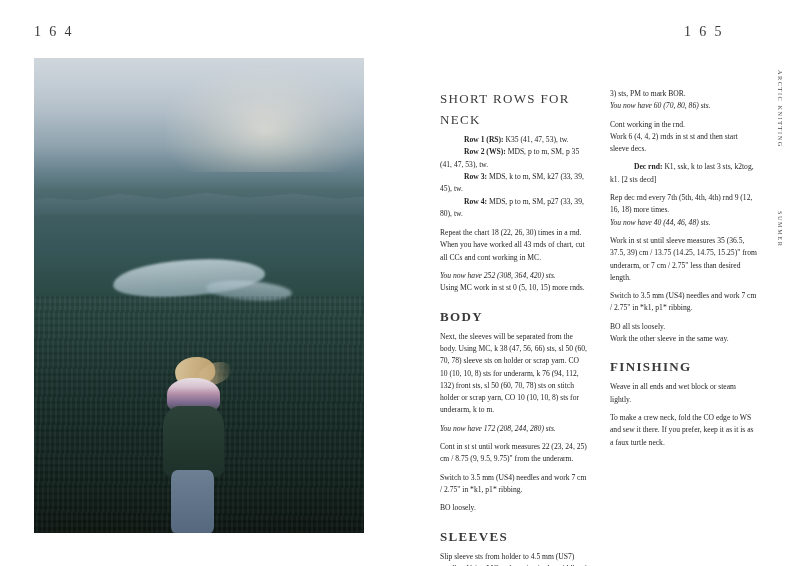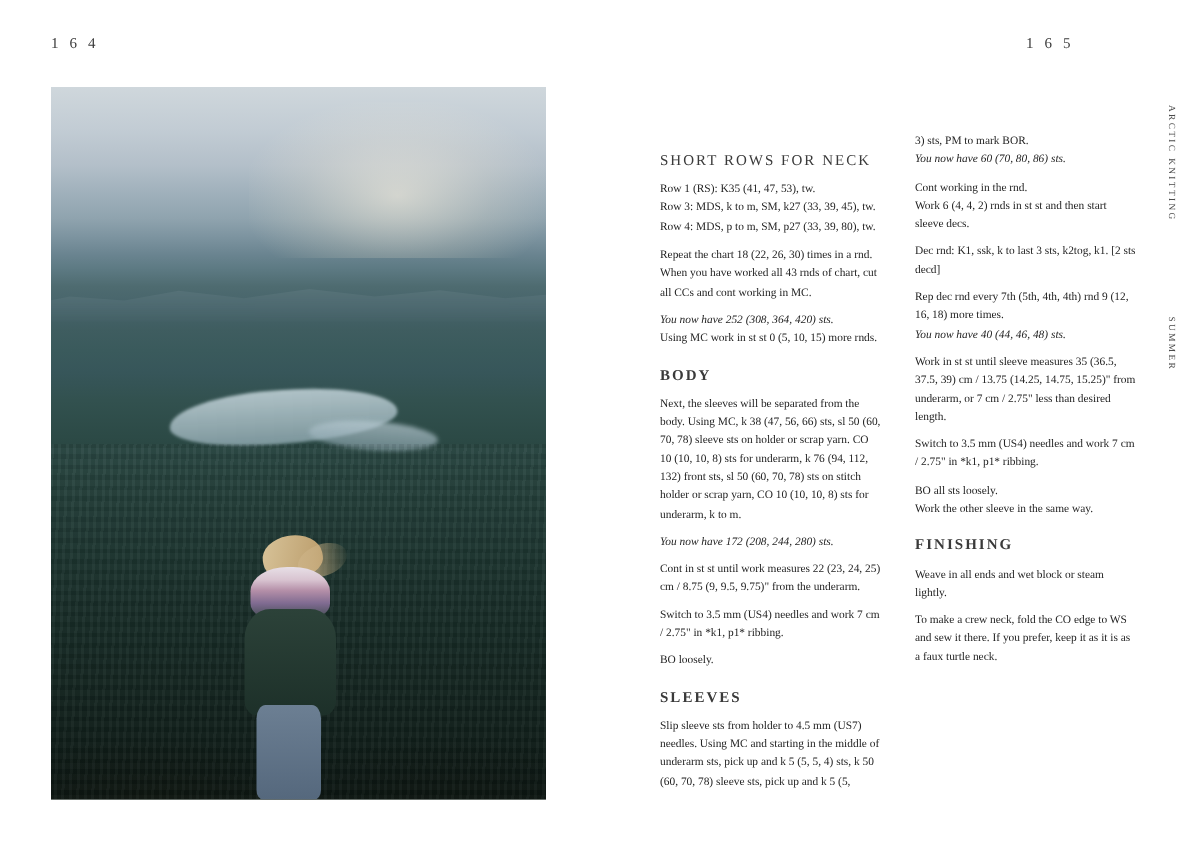--- a/index.html
+++ b/index.html
@@ -20,21 +20,21 @@
     width: 800px;
     height: 566px;
     background: #ffffff;
   }
 
   
   .folio {
     position: absolute;
     top: 24px;
     font-family: "Liberation Serif", serif;
-    font-size: 10px;
+    font-size: 14px;
     letter-spacing: 2.4px;
     color: #3a3a3a;
   }
   .folio-left { left: 34px; }
   .folio-right { left: 684px; }
 
   
   .photo-frame {
     position: absolute;
     left: 34px;
@@ -210,33 +210,33 @@
     top: 88px;
     font-size: 7.6px;
     line-height: 1.62;
     color: #242424;
     text-align: left;
   }
   .col-a { left: 440px; width: 148px; }
   .col-b { left: 610px; width: 148px; }
 
   .sect-head {
-    font-size: 10px;
+    font-size: 13px;
     letter-spacing: 1.35px;
     color: #3a3a3a;
-    margin: 12px 0 4px 0;
+    margin: 0 0 4px 0;
     text-transform: uppercase;
   }
   .sect-head.spaced { margin-top: 11px; font-weight: bold; }
 
   p.para {
     margin: 0 0 6px 0;
   }
   p.tight { margin: 0; }
-  .b { font-weight: normal; }
+  .b { font-weight: bold; margin-left: 24px; }
   .i { font-style: italic; }
 
   .block { margin-bottom: 7px; }
 </style>
 </head>
 <body>
 
 <div class="page">
 
   <div class="folio folio-left">1 6 4</div>
@@ -261,20 +261,21 @@
   <div class="colophon">
     <span class="c1">ARCTIC KNITTING</span>
     <span class="c2">SUMMER</span>
   </div>
 
   <div class="col col-a">
     <div class="sect-head">SHORT ROWS FOR NECK</div>
 
     <div class="block">
       <p class="para tight"><span class="b">Row 1 (RS):</span><span> K35 (41, 47, 53), tw.</span></p>
+      <p class="para tight"><span class="b">Row 2 (WS):</span><span> MDS, p to m, SM, p 35 (41, 47, 53), tw.</span></p>
       <p class="para tight"><span class="b">Row 3:</span><span> MDS, k to m, SM, k27 (33, 39, 45), tw.</span></p>
       <p class="para tight"><span class="b">Row 4:</span><span> MDS, p to m, SM, p27 (33, 39, 80), tw.</span></p>
     </div>
 
     <p class="para">Repeat the chart 18 (22, 26, 30) times in a rnd. When you have worked all 43 rnds of chart, cut all CCs and cont working in MC.</p>
     <p class="para tight i">You now have 252 (308, 364, 420) sts.</p>
     <p class="para">Using MC work in st st 0 (5, 10, 15) more rnds.</p>
 
     <div class="sect-head spaced">BODY</div>
     <p class="para">Next, the sleeves will be separated from the body. Using MC, k 38 (47, 56, 66) sts, sl 50 (60, 70, 78) sleeve sts on holder or scrap yarn. CO  10 (10, 10, 8) sts for underarm, k 76 (94, 112, 132) front sts, sl 50 (60, 70, 78) sts on stitch holder or scrap yarn, CO 10 (10, 10, 8) sts for underarm, k to m.</p>

